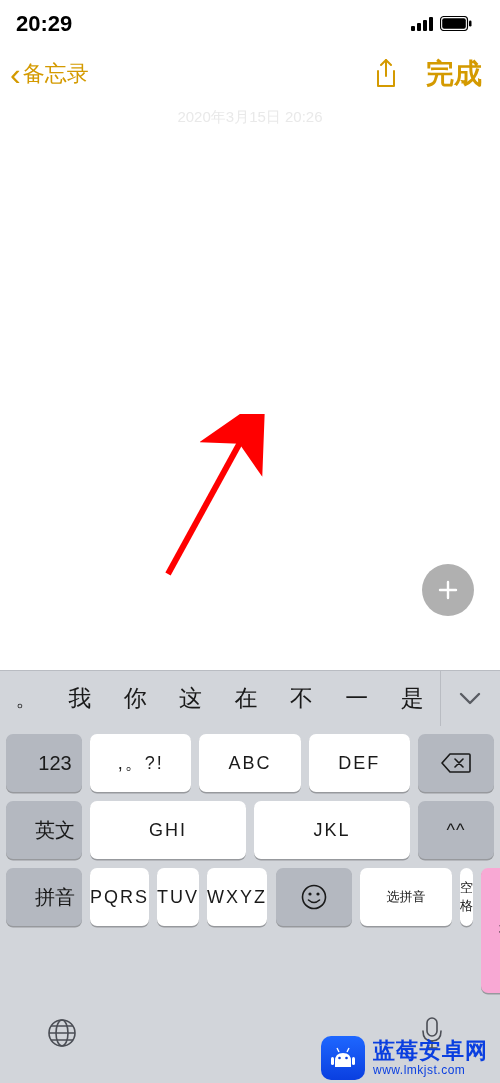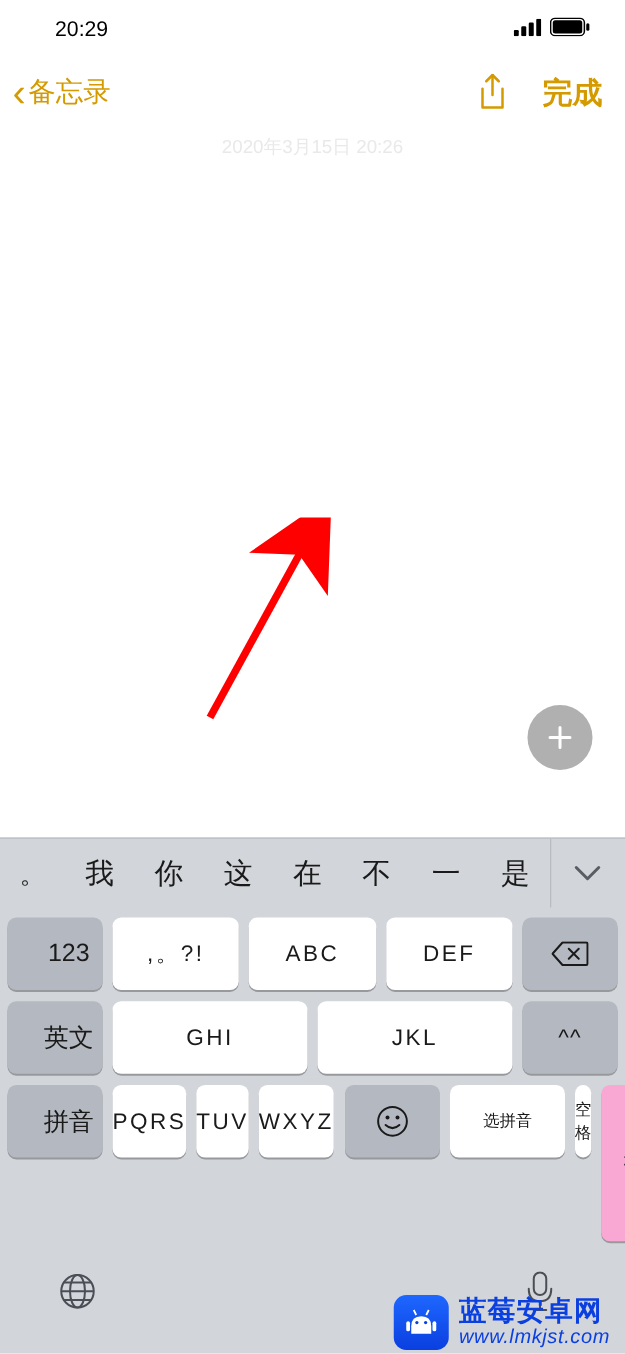--- a/index.html
+++ b/index.html
@@ -1,29 +1,29 @@
 <!DOCTYPE html>
 <html><head>
 <meta charset="utf-8">
 <style>
   * { margin: 0; padding: 0; box-sizing: border-box; -webkit-font-smoothing: antialiased; }
   html, body { width: 500px; height: 1083px; font-family: -apple-system, "Helvetica Neue", sans-serif; background: #fff; position: relative; overflow: hidden; }
 
   
-  .status-bar { height: 48px; display: flex; align-items: center; justify-content: space-between; padding: 0 28px 0 44px; font-weight: 400; font-size: 17px; }
+  .status-bar { height: 48px; display: flex; align-items: center; justify-content: space-between; padding: 0 28px 0 16px; font-weight: 700; font-size: 22px; }
   .status-right { display: flex; align-items: center; gap: 7px; }
   .sig-icon, .batt-icon { display: inline-block; }
 
   
   .nav-bar { height: 52px; display: flex; align-items: center; justify-content: space-between; padding: 0 18px 0 10px; }
   .nav-left { display: flex; align-items: center; color: #d49a00; font-size: 22px; }
   .chevron-left { font-size: 32px; line-height: 1; margin-right: 2px; font-weight: 300; }
   .nav-right { display: flex; align-items: center; gap: 28px; color: #d49a00; }
   .share-icon { display: inline-flex; }
-  .done-btn { font-size: 24px; font-weight: 600; }
+  .done-btn { font-size: 28px; font-weight: 600; }
 
   
   .note-area { position: relative; padding: 8px 24px 0 24px; height: 534px; }
   .note-date { position: absolute; top: 8px; left: 0; right: 0; text-align: center; color: #e9e9e9; font-size: 15px; }
   .note-text { font-size: 22px; line-height: 36px; letter-spacing: 0.5px; color: #1a1a1a; text-align: justify; position: relative; top: 22px; }
   .cursor { display: inline-block; width: 2px; height: 24px; background: #e8b600; vertical-align: -3px; margin-left: 1px; }
 
   
   .arrow { position: absolute; top: 314px; left: 148px; pointer-events: none; }
 
@@ -55,21 +55,21 @@
   .last-left .key-row { gap:8px; }
 
   .bottom-bar { height: 86px; display: flex; align-items: flex-start; justify-content: space-between; padding: 20px 56px 0 46px; }
   .globe, .mic { color: #4b4e55; }
 
   
   .watermark { position: absolute; right: 12px; bottom: 3px; display: flex; align-items: center; gap: 8px; pointer-events: none; }
   .wm-icon { width: 44px; height: 44px; border-radius: 10px; background: linear-gradient(180deg,#1e67ff,#0a3fe0); display:flex; align-items:center; justify-content:center; }
   .wm-text { display:flex; flex-direction:column; line-height:1.1; }
   .wm-line1 { font-size: 22px; font-weight: 700; color: #0a3fe0; letter-spacing: 1px; }
-  .wm-line2 { font-size: 16px; color: #0a3fe0; letter-spacing: 0.5px; font-style: italic; }
+  .wm-line2 { font-size: 12px; color: #0a3fe0; letter-spacing: 0.5px; }
 </style>
 </head>
 <body>
 
 <div class="status-bar">
   <span>20:29</span>
   <span class="status-right">
     <span class="sig-icon">
       <svg width="22" height="14" viewBox="0 0 22 14">
           <rect x="0" y="9" width="4" height="5" rx="1" fill="#000"></rect>

